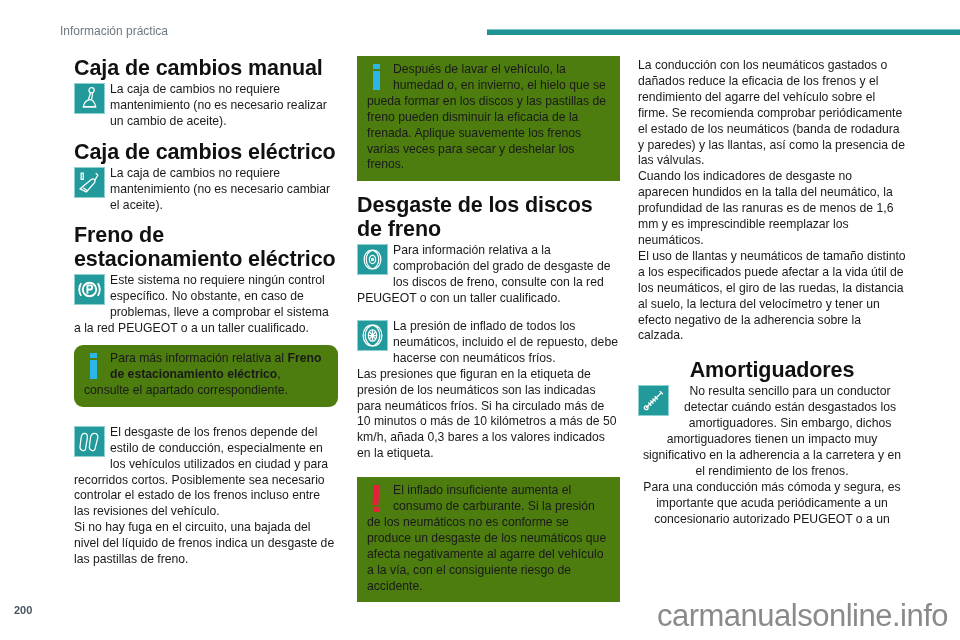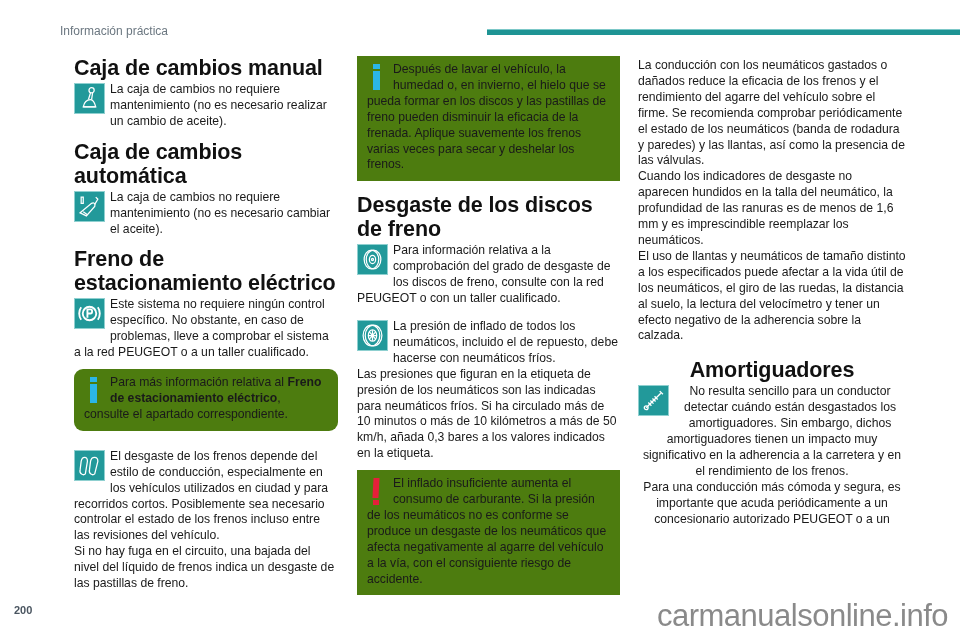--- a/index.html
+++ b/index.html
@@ -71,21 +71,21 @@
             <path d="M13 6.5 L11 13 M15 6.5 L14 13"></path>
             <path d="M6 20 C7 15 10 13 13 13 C16 13 17 16 18 20 Z"></path>
             <path d="M6 20 L18 20"></path>
           </svg>
       </span>
       <span>La caja de cambios no requiere mantenimiento (no es necesario realizar un cambio de aceite).</span>
     </div>
   </section>
 
   <section class="block">
-    <h2>Caja de cambios automática</h2>
+    <h2>Caja de cambios eléctrico</h2>
     <div class="para">
       <span class="icon">
         <svg viewBox="0 0 24 24" fill="none" stroke="#fff" stroke-width="1.2">
             <path d="M4 3 L6 3 L6 9 L4 9 Z"></path>
             <path d="M18 3 L20 5 L17 10"></path>
             <path d="M3 18 L14 9 C16 8 18 9 17 12 L9 21 Z"></path>
             <path d="M6 17 L10 20"></path>
           </svg>
       </span>
       <span>La caja de cambios no requiere mantenimiento (no es necesario cambiar el aceite).</span>
@@ -158,21 +158,21 @@
         <svg viewBox="0 0 24 24" fill="none" stroke="#fff" stroke-width="1.2">
             <ellipse cx="13" cy="12" rx="8" ry="10"></ellipse>
             <ellipse cx="11" cy="12" rx="8" ry="10"></ellipse>
             <ellipse cx="12" cy="12" rx="4" ry="5.5"></ellipse>
             <path d="M12 7 L12 17 M8 12 L16 12 M9 8.5 L15 15.5 M15 8.5 L9 15.5"></path>
           </svg>
       </span>
       <span>La presión de inflado de todos los neumáticos, incluido el de repuesto, debe hacerse con neumáticos fríos.</span>
     </div>
     <div class="para">Las presiones que figuran en la etiqueta de presión de los neumáticos son las indicadas para neumáticos fríos. Si ha circulado más de 10 minutos o más de 10 kilómetros a más de 50 km/h, añada 0,3 bares a los valores indicados en la etiqueta.</div>
-    <div class="info-box" style="margin-top:8px;">
+    <div class="info-box" style="margin-top:15px;">
       <span class="mark mark-warn">
           <span class="bar"></span>
           <span class="dot"></span>
         </span>
       <span>El inflado insuficiente aumenta el consumo de carburante. Si la presión de los neumáticos no es conforme se produce un desgaste de los neumáticos que afecta negativamente al agarre del vehículo a la vía, con el consiguiente riesgo de accidente.</span>
     </div>
   </section>
 </div>
 
 <div class="col col3" style="top:58px;">

